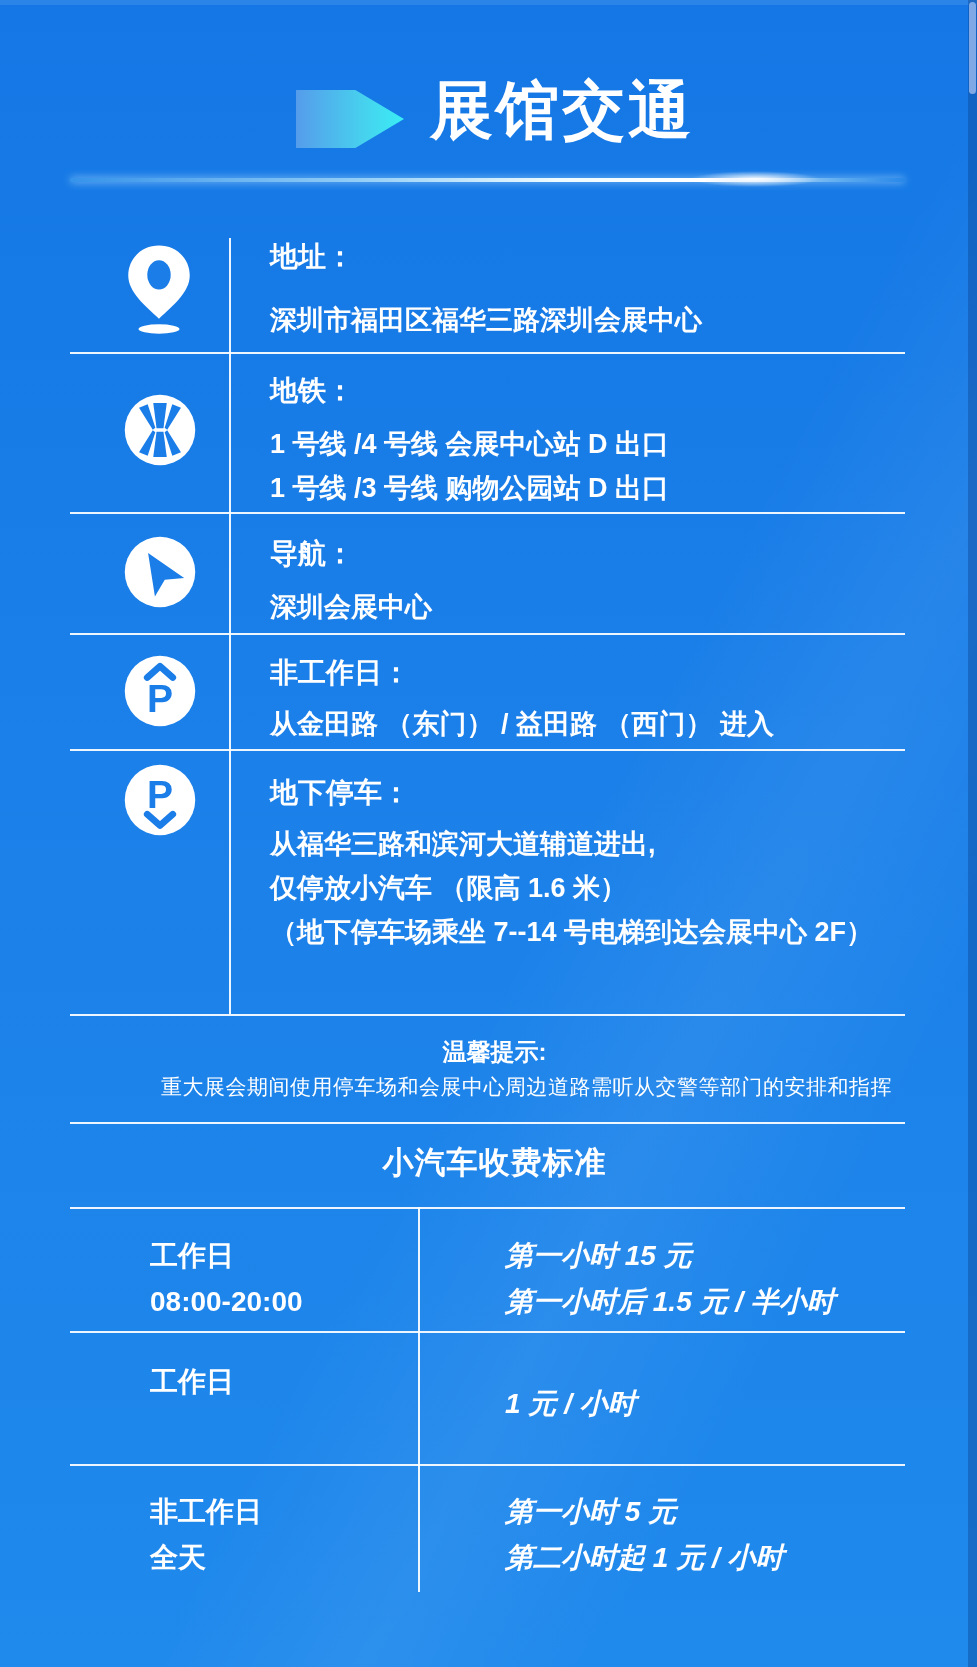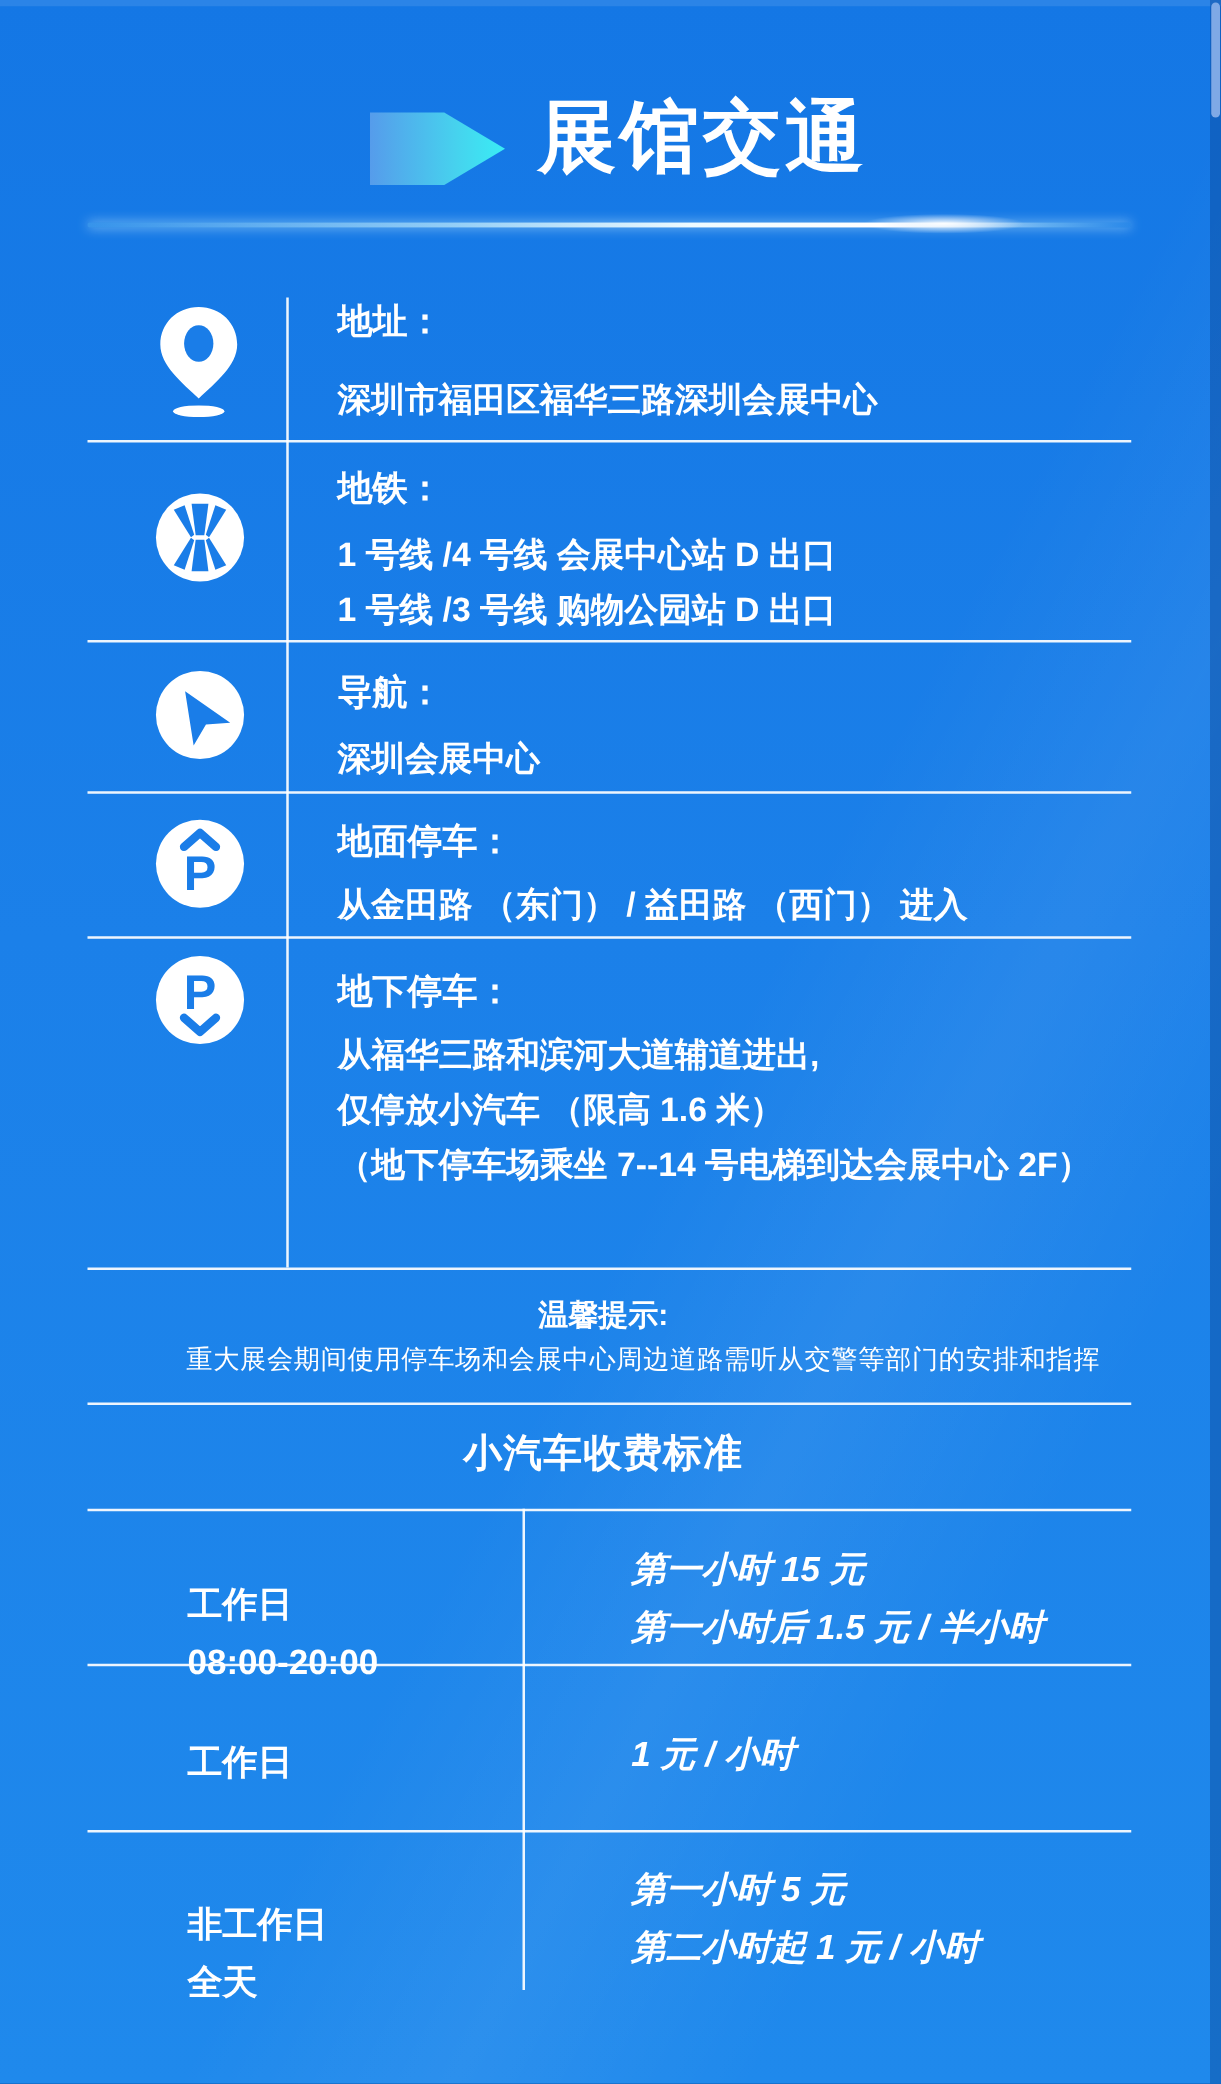--- a/index.html
+++ b/index.html
@@ -41,27 +41,27 @@
   .vl { position:absolute; width:2px; background:rgba(255,255,255,0.92); }
   .vl.info { left:229px; top:238px; height:776px; }
   .vl.table { left:418px; top:1207px; height:385px; }
 
   
   .icon { position:absolute; }
   .lbl { position:absolute; left:270px; font-size:28px; font-weight:700; line-height:34px; white-space:nowrap; }
   .txt { position:absolute; left:270px; font-size:27px; font-weight:600; line-height:36px; white-space:nowrap; }
 
   
-  .center { position:absolute; left:0; width:965px; text-align:center; white-space:nowrap; }
+  .center { position:absolute; left:0; width:965px; text-align:center; white-space:nowrap;padding-left:12px; }
   .tip-title { font-size:24px; font-weight:700; }
   .tip-text  { font-size:21px; font-weight:400; letter-spacing:0.5px;margin-left:32px; }
   .fee-title { font-size:31px; font-weight:800; letter-spacing:1px; }
 
   
-  .cl { position:absolute; left:150px; font-size:28px; font-weight:700; line-height:36px; white-space:nowrap;margin-top:28px; }
+  .cl { position:absolute; left:150px; font-size:28px; font-weight:700; line-height:36px; white-space:nowrap; }
   .cr { position:absolute; left:505px; font-size:28px; font-weight:600; line-height:36px; white-space:nowrap;font-style:italic; }
 
   
   .scroll-track { position:absolute; right:0; top:0; width:9px; height:100%; background:rgba(9,64,140,0.38); }
   .scroll-thumb { position:absolute; right:1px; top:2px; width:7px; height:92px; border-radius:4px; background:#7fa9e6; }
 </style>
 </head>
 <body>
 
 <div class="page">
@@ -116,21 +116,21 @@
   <div class="lbl" style="top:537px">导航：</div>
   <div class="txt" style="top:589px">深圳会展中心</div>
 
   <span class="icon" style="left:124px; top:655px">
     <svg width="72" height="72" viewBox="0 0 48 48">
       <circle cx="24" cy="24" r="23.5" fill="#ffffff"></circle>
       <path d="M15.5 15 L24 7.5 L32.5 15" fill="none" stroke="#1a7de8" stroke-width="4.5" stroke-linecap="round" stroke-linejoin="round"></path>
       <text x="24" y="38" text-anchor="middle" font-family="Liberation Sans, sans-serif" font-size="26" font-weight="bold" fill="#1a7de8">P</text>
     </svg>
   </span>
-  <div class="lbl" style="top:656px">地面停车：</div>
+  <div class="lbl" style="top:656px">非工作日：</div>
   <div class="txt" style="top:706px">从金田路 （东门） / 益田路 （西门） 进入</div>
 
   <span class="icon" style="left:124px; top:764px">
     <svg width="72" height="72" viewBox="0 0 48 48">
       <circle cx="24" cy="24" r="23.5" fill="#ffffff"></circle>
       <text x="24" y="29" text-anchor="middle" font-family="Liberation Sans, sans-serif" font-size="26" font-weight="bold" fill="#1a7de8">P</text>
       <path d="M15.5 33.5 L24 41 L32.5 33.5" fill="none" stroke="#1a7de8" stroke-width="4.5" stroke-linecap="round" stroke-linejoin="round"></path>
     </svg>
   </span>
   <div class="lbl" style="top:776px">地下停车：</div>

